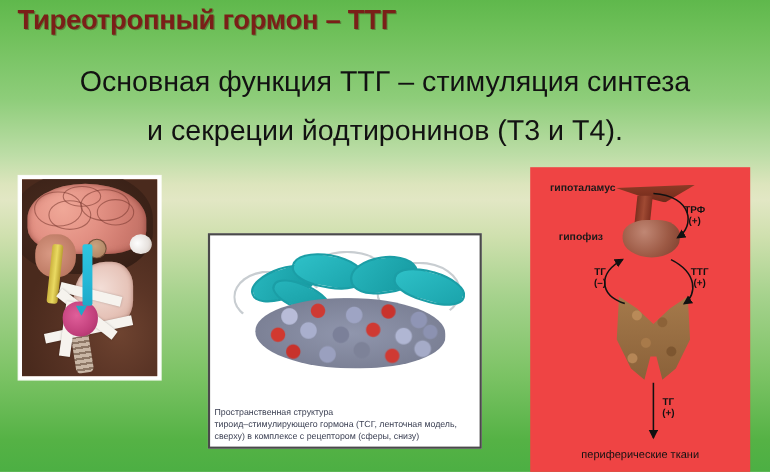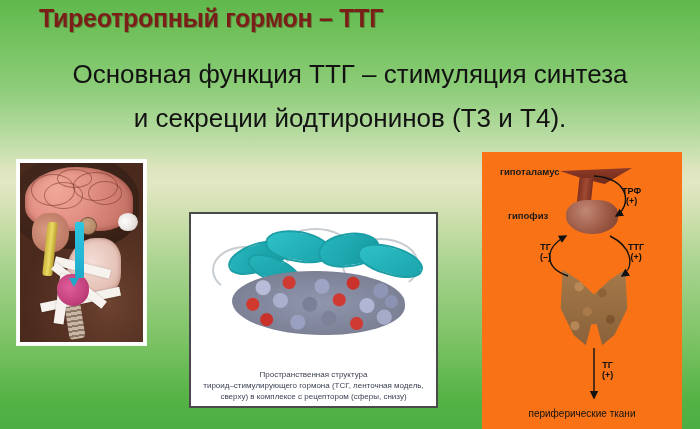--- a/index.html
+++ b/index.html
@@ -22,21 +22,20 @@
         #4caf43 429px);
   }
 
   
   #title {
     position:absolute; left:16px; top:4px;
     font-size:25px; font-weight:bold; letter-spacing:-0.3px;
     color:#7a1f18;
     text-shadow:1px 1px 0 rgba(60,20,10,.35);
     white-space:nowrap;
-    margin-left:23px;
   }
   #subtitle {
     position:absolute; left:0; top:52px; width:700px;
     text-align:center; color:#121212;
     font-size:26px; line-height:44px;
     white-space:pre-line;
     padding:0 12px; box-sizing:border-box;
   }
 
   
@@ -157,28 +156,28 @@
       radial-gradient(circle at 92% 48%, #8c92b1 0 6px, transparent 7px),
       radial-gradient(circle at 20% 76%, #c8322b 0 6px, transparent 7px),
       radial-gradient(circle at 38% 80%, #9aa0bf 0 7px, transparent 8px),
       radial-gradient(circle at 56% 74%, #7d8298 0 7px, transparent 8px),
       radial-gradient(circle at 72% 82%, #cf3a33 0 6px, transparent 7px),
       radial-gradient(circle at 88% 72%, #a5abc8 0 7px, transparent 8px),
       radial-gradient(ellipse at 50% 50%, #9096ad 0%, #7c8196 70%, #6b7085 100%);
   }
   #prot-caption{
     position:absolute; left:0; bottom:4px; width:100%;
-    text-align:center; font-size:8px; line-height:11px;
+    font-size:8px; line-height:11px;
     color:#3a3f52; white-space:pre-line; padding:0 4px; box-sizing:border-box;
   }
 
   
   #fig-axis{
     position:absolute; left:482px; top:152px; width:200px; height:277px;
-    background:#f97316; box-sizing:border-box;
+    background:#ef4444; box-sizing:border-box;
   }
   .ax-label{
     position:absolute; font-size:9.5px; font-weight:bold; color:#1a1a1a;
     line-height:11px; white-space:pre-line; text-align:center;
   }
   .ax-small{
     position:absolute; font-size:9px; font-weight:bold; color:#111;
     line-height:10px; text-align:center; white-space:pre-line;
   }
   .hypoth{

